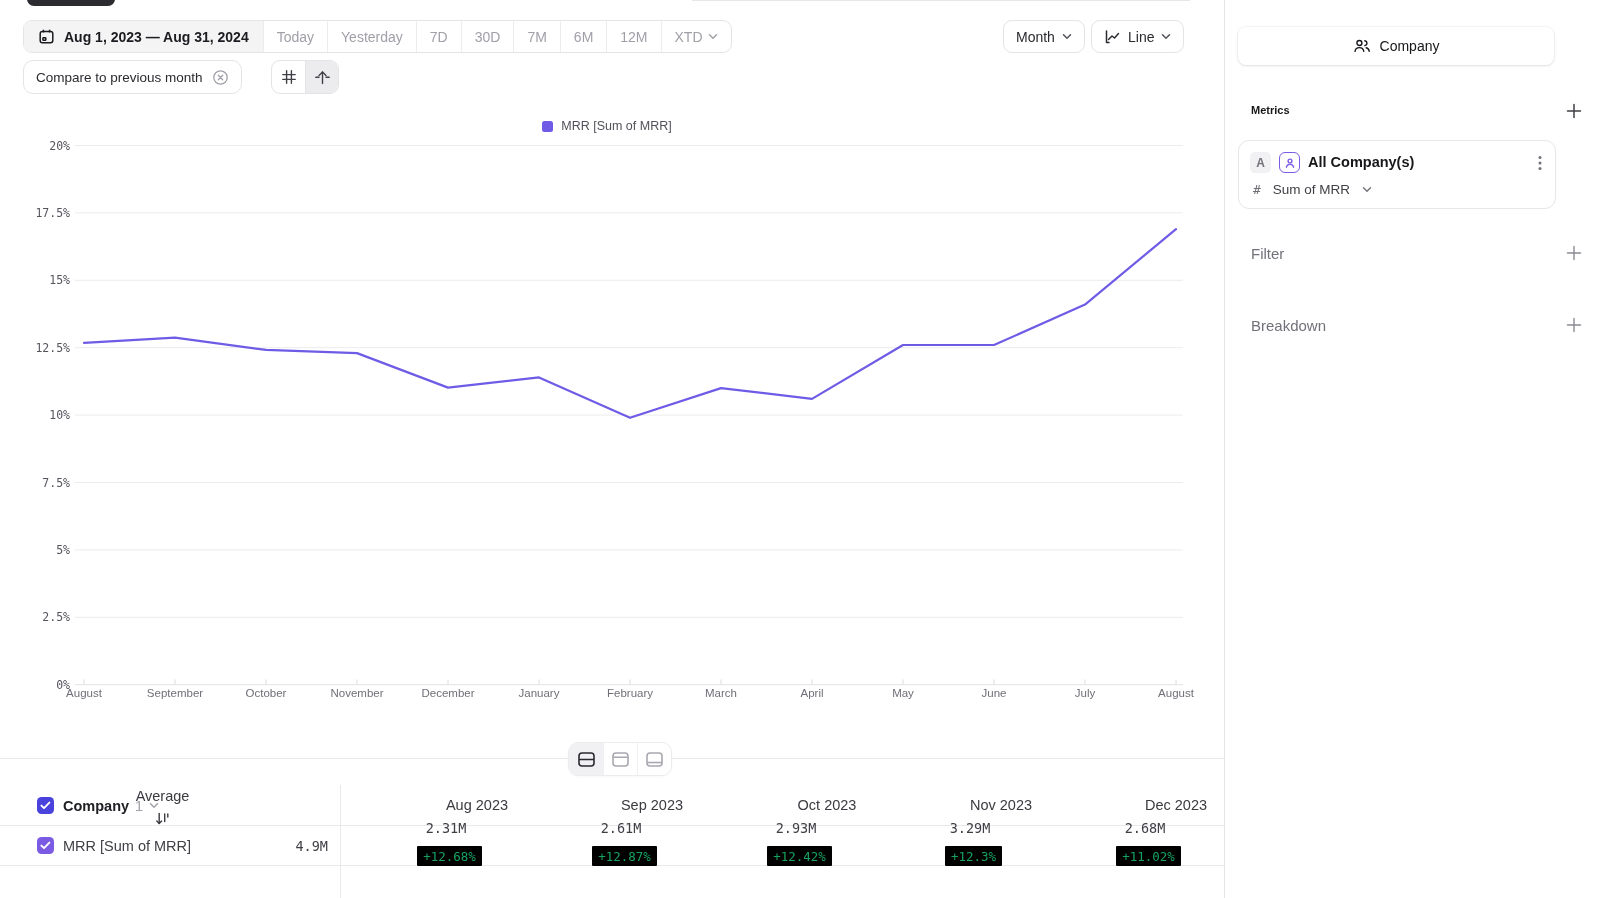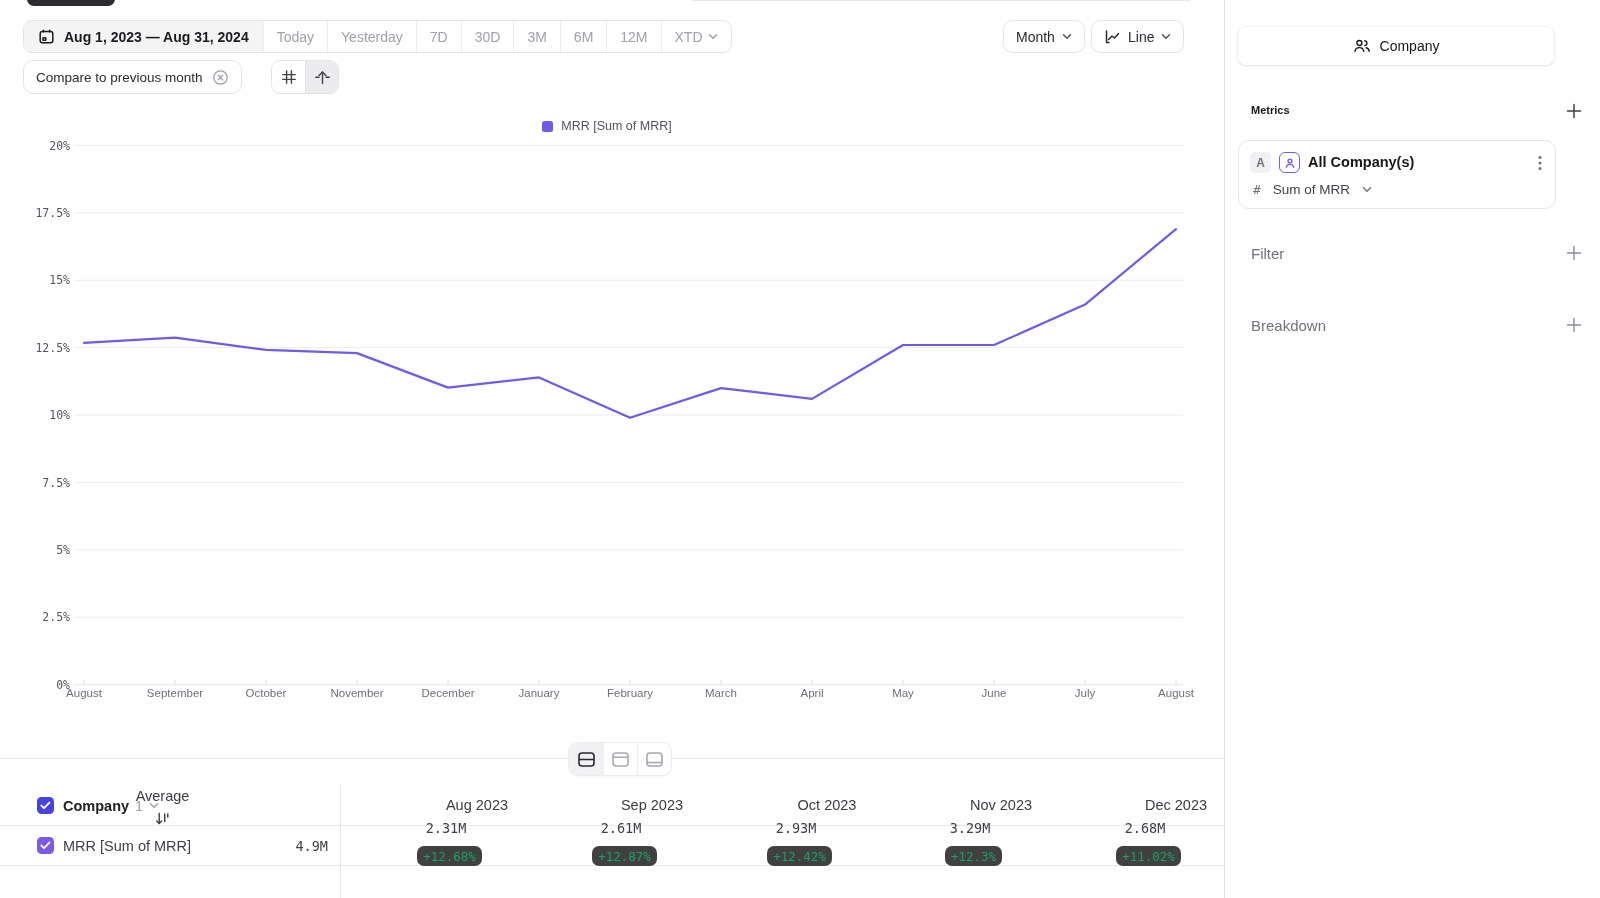--- a/index.html
+++ b/index.html
@@ -63,21 +63,21 @@
               justify-content:flex-end; gap:7px; font-size:14.5px; font-weight:500; color:#3a3a40;flex-direction:column; }
   .col-h { position:absolute; top:0; width:176px; height:41px; line-height:41px; text-align:center;
            font-size:14.5px; font-weight:500; color:#3a3a40; }
   .row-label { position:absolute; left:63px; top:0; height:40px; display:flex; align-items:center;
                font-size:14.5px; color:#3f3f46; }
   .avg-val { position:absolute; left:0; top:0; width:328px; height:40px; display:flex; align-items:center;
              justify-content:flex-end; font-size:13.5px; color:#3f3f46; }
   .cell { position:absolute; top:0; width:176px; height:40px; display:flex; align-items:center;
           justify-content:flex-end; padding-right:62px; gap:10px;flex-direction:column; }
   .cell-val { font-size:13.5px; color:#3f3f46; white-space:nowrap; }
-  .delta-badge { font-size:12.5px; color:#17a262; background:#404040; padding:2.5px 6px; border-radius:7px; white-space:nowrap;margin-left:7px; }
+  .delta-badge { font-size:12.5px; color:#17a262; background:#000000; padding:2.5px 6px; border-radius:1px; white-space:nowrap;margin-left:7px; }
 
   
   .sidebar { position:absolute; left:1224px; top:0; width:376px; height:898px; background:#fff; border-left:1px solid #e4e4e7; }
   .seg { position:absolute; left:13px; top:27px; width:316px; height:38px; background:#f4f4f5; border-radius:9px; display:flex; }
   .seg-item { flex:1; display:flex; align-items:center; justify-content:center; gap:9px; font-size:14px;
               font-weight:500; color:#52525b; cursor:pointer; border-radius:8px; }
   .seg-item.sel { background:#fff; color:#17171b; box-shadow:0 1px 3px rgba(0,0,0,.10), 0 0 0 1px rgba(0,0,0,.03); }
   .metrics-head { position:absolute; left:26px; top:104px; font-size:11px; font-weight:700; color:#18181b; }
   .plus-btn { position:absolute; right:17px; cursor:pointer; }
   .metric-card { position:absolute; left:13px; top:140px; width:318px; height:69px; border:1px solid #e7e7ea;
@@ -173,21 +173,21 @@
       <div class="preset">
           <span>Yesterday</span>
         </div>
       <div class="preset">
           <span>7D</span>
         </div>
       <div class="preset">
           <span>30D</span>
         </div>
       <div class="preset">
-          <span>3M</span>
+          <span>7M</span>
         </div>
       <div class="preset">
           <span>6M</span>
         </div>
       <div class="preset">
           <span>12M</span>
         </div>
       <div class="preset">
         <span>XTD</span>
         <span>

